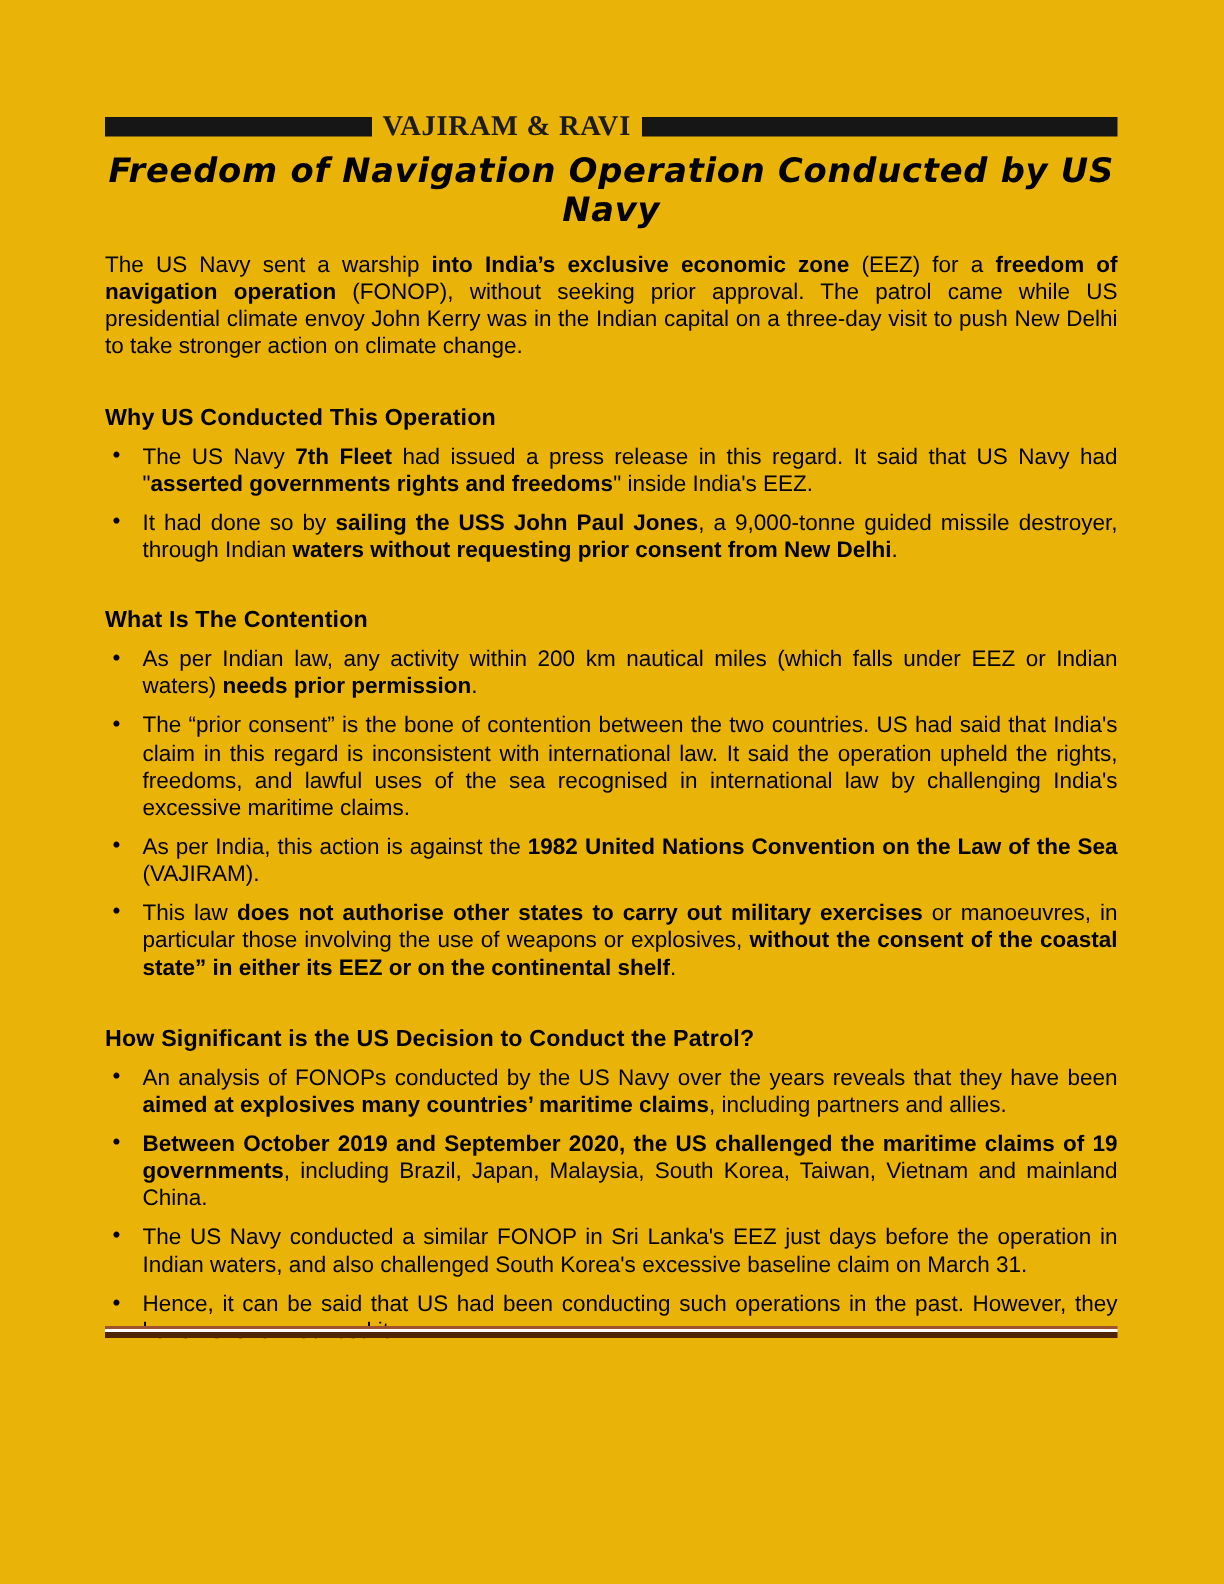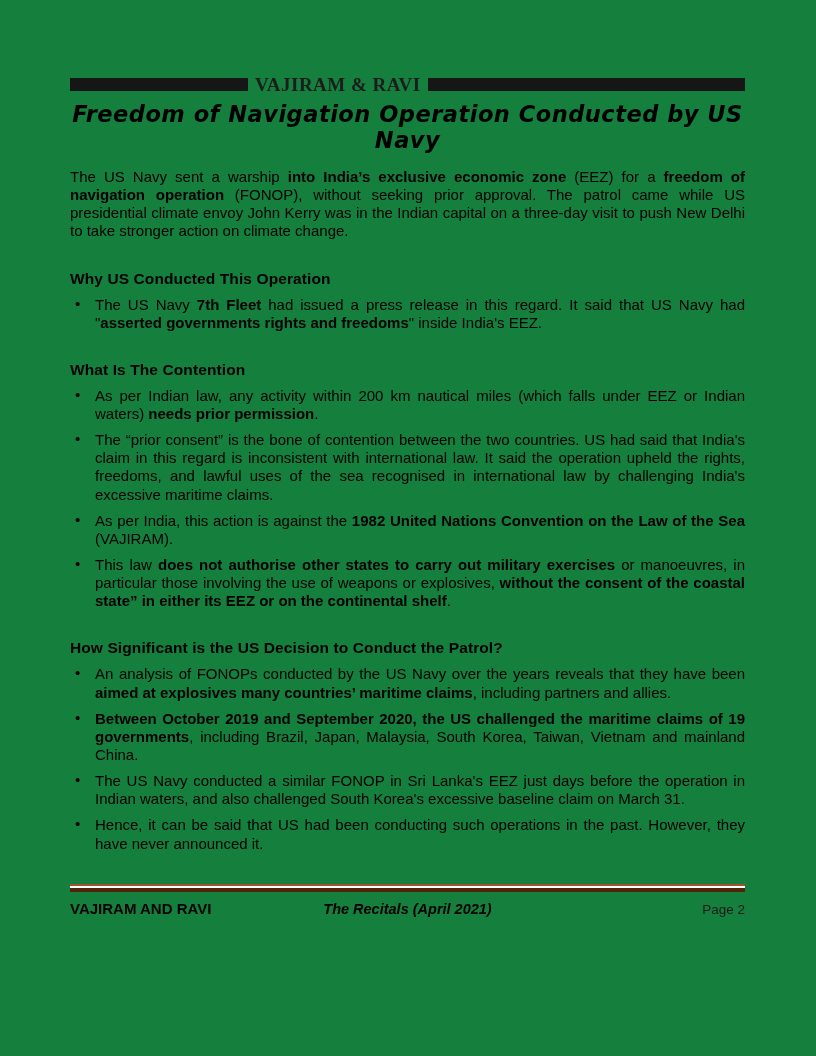--- a/index.html
+++ b/index.html
@@ -1,21 +1,21 @@
 <!DOCTYPE html>
 <html><head>
 <meta charset="utf-8">
 <style>
   html,body { margin:0; padding:0; background:#ffffff; }
   .page {
     position:relative;
     width:816px; height:1056px;
     box-sizing:border-box;
     margin:0 auto;
-    background:#15803d;
+    background:#eab308;
     padding:75px 71px 0 70px;
     overflow:hidden;
     font-family:"Liberation Sans","DejaVu Sans",sans-serif;
     color:#000;
   }
   
   .brand-row { display:flex; align-items:center; }
   .brand-bar { height:13px; background:#161616; }
   .brand-bar.left  { width:178px; margin-right:7px; }
   .brand-bar.right { flex:1; margin-left:7px; }
@@ -85,20 +85,21 @@
   </div>
 
   <div class="page-title">Freedom of Navigation Operation Conducted by US Navy</div>
 
   <div class="intro"><span>The US Navy sent a warship </span><span class="b">into India’s exclusive economic zone</span><span> (EEZ) for a </span><span class="b">freedom of navigation operation</span><span> (FONOP), without seeking prior approval. The patrol came while US presidential climate envoy John Kerry was in the Indian capital on a three-day visit to push New Delhi to take stronger action on climate change.</span></div>
 
   <div>
       <div class="section-heading">Why US Conducted This Operation</div>
       <ul class="bullets">
         <li class="bullet"><span>The US Navy </span><span class="b">7th Fleet</span><span> had issued a press release in this regard. It said that US Navy had "</span><span class="b">asserted governments rights and freedoms</span><span>" inside India's EEZ.</span></li>
+        <li class="bullet"><span>It had done so by </span><span class="b">sailing the USS John Paul Jones</span><span>, a 9,000-tonne guided missile destroyer, through Indian </span><span class="b">waters without requesting prior consent from New Delhi</span><span>.</span></li>
       </ul>
       <div class="section-heading">What Is The Contention</div>
       <ul class="bullets">
         <li class="bullet"><span>As per Indian law, any activity within 200 km nautical miles (which falls under EEZ or Indian waters) </span><span class="b">needs prior permission</span><span>.</span></li>
         <li class="bullet"><span>The “prior consent” is the bone of contention between the two countries. US had said that India's claim in this regard is inconsistent with international law. It said the operation upheld the rights, freedoms, and lawful uses of the sea recognised in international law by challenging India's excessive maritime claims.</span></li>
         <li class="bullet"><span>As per India, this action is against the </span><span class="b">1982 United Nations Convention on the Law of the Sea</span><span> (VAJIRAM).</span></li>
         <li class="bullet"><span>This law </span><span class="b">does not authorise other states to carry out military exercises</span><span> or manoeuvres, in particular those involving the use of weapons or explosives, </span><span class="b">without the consent of the coastal state” in either its EEZ or on the continental shelf</span><span>.</span></li>
       </ul>
       <div class="section-heading">How Significant is the US Decision to Conduct the Patrol?</div>
       <ul class="bullets">
@@ -106,20 +107,15 @@
         <li class="bullet"><span class="b">Between October 2019 and September 2020, the US challenged the maritime claims of 19 governments</span><span>, including Brazil, Japan, Malaysia, South Korea, Taiwan, Vietnam and mainland China.</span></li>
         <li class="bullet"><span>The US Navy conducted a similar FONOP in Sri Lanka's EEZ just days before the operation in Indian waters, and also challenged South Korea's excessive baseline claim on March 31.</span></li>
         <li class="bullet"><span>Hence, it can be said that US had been conducting such operations in the past. However, they have never announced it.</span></li>
       </ul>
     </div>
 
   <div class="footer">
     <div class="footer-rule-thin"></div>
     <div class="footer-rule-gap"></div>
     <div class="footer-rule-thick"></div>
-    <div class="footer-row">
-      <div class="footer-brand">VAJIRAM AND RAVI</div>
-      <div class="footer-pub">The Recitals (April 2021)</div>
-      <div class="footer-page">Page 2</div>
-    </div>
   </div>
 
 </div>
 
 </body></html>

